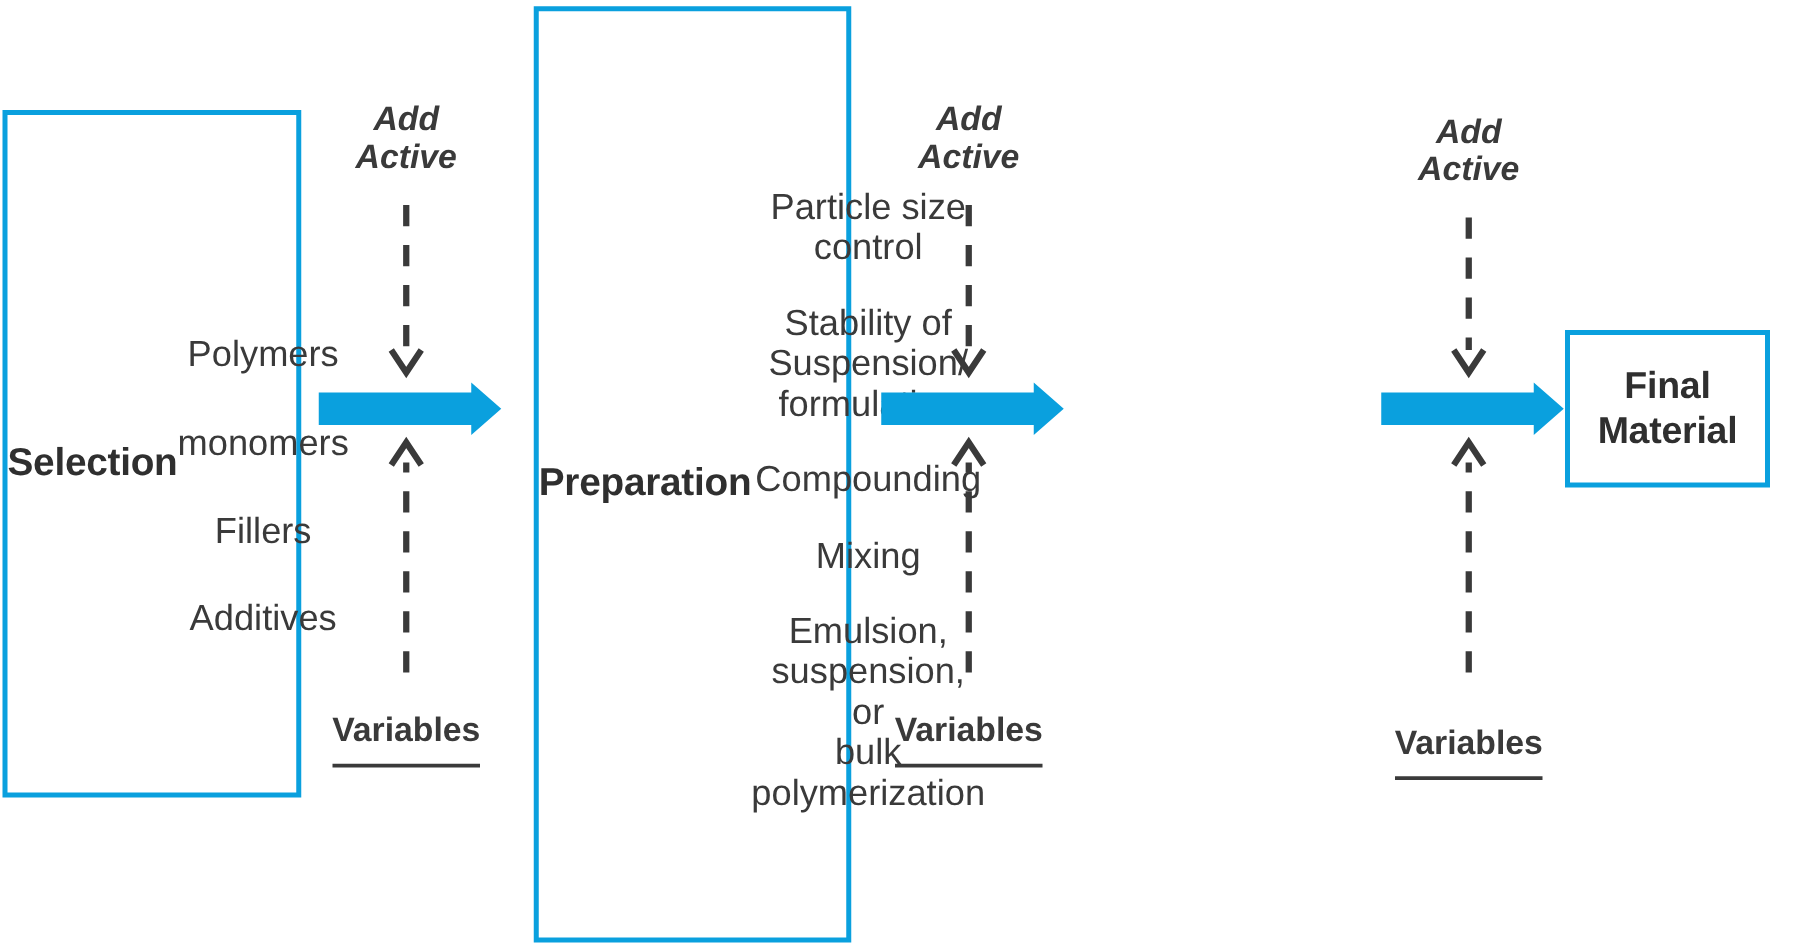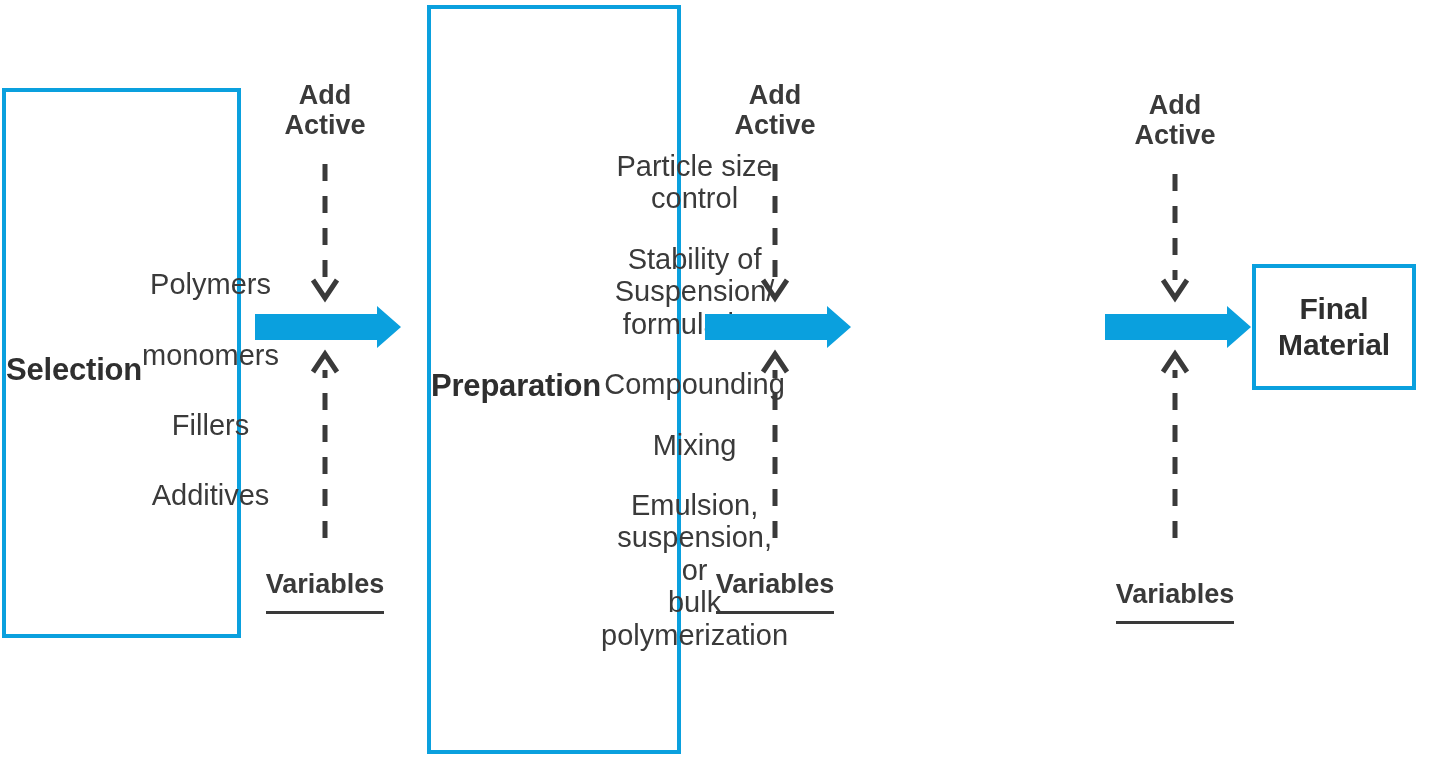--- a/index.html
+++ b/index.html
@@ -103,20 +103,21 @@
     width: 180px;
     height: 520px;
   }
   .conn-label-top {
     position: absolute;
     top: 0;
     left: 0;
     width: 100%;
     text-align: center;
     font-weight: bold;
+    font-style: italic;
     font-size: 27px;
     line-height: 1.12;
     color: #3a3a3a;
     white-space: pre-line;
   }
   .conn-label-bottom {
     position: absolute;
     bottom: 0;
     left: 0;
     width: 100%;

